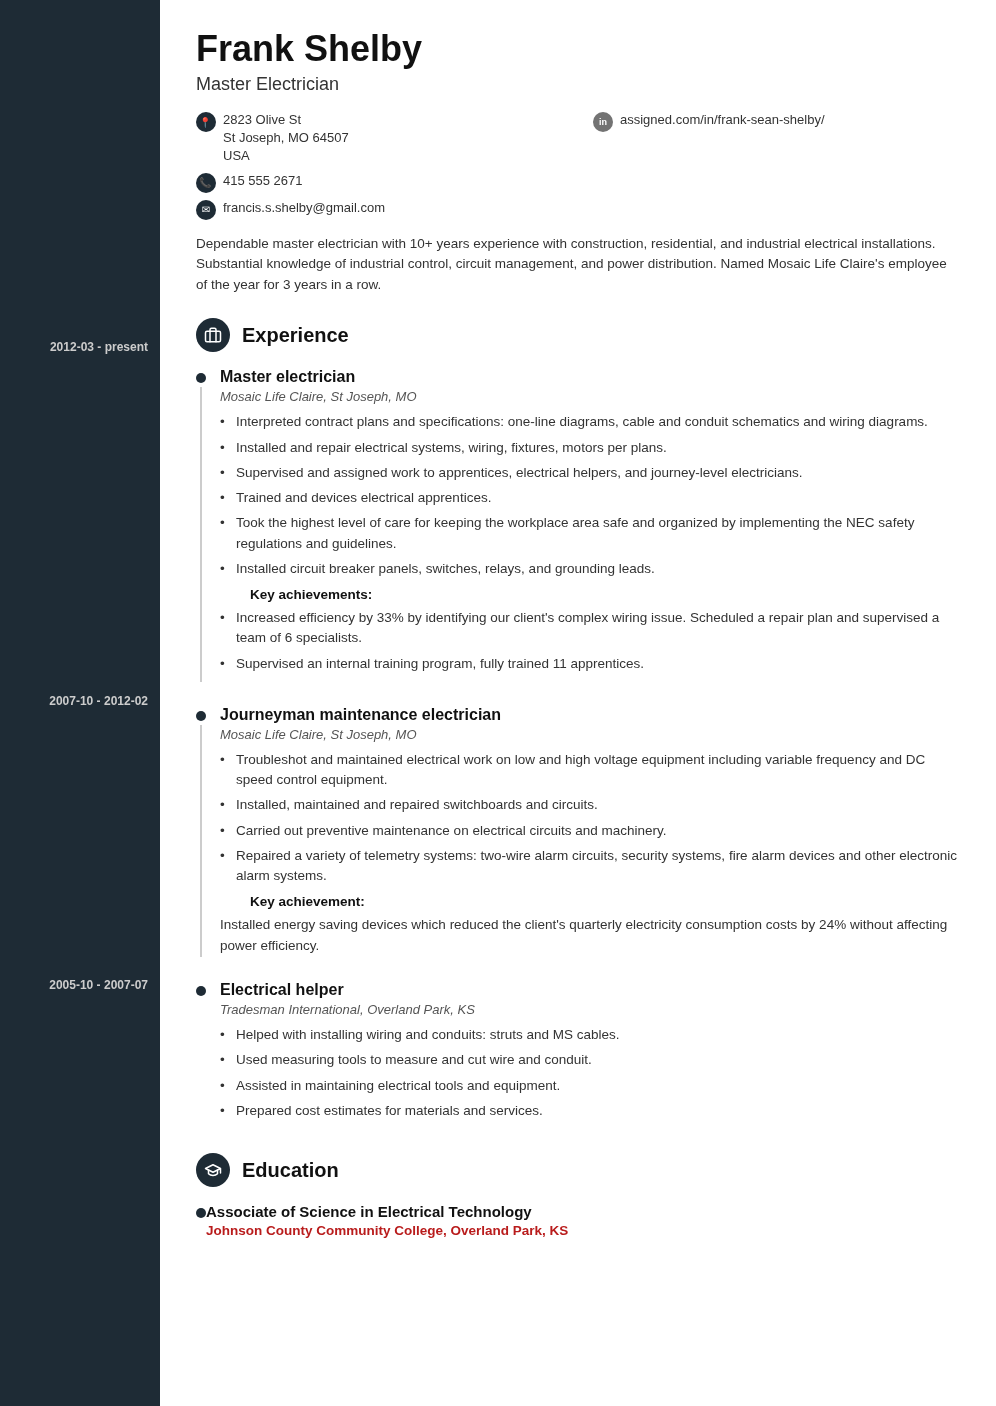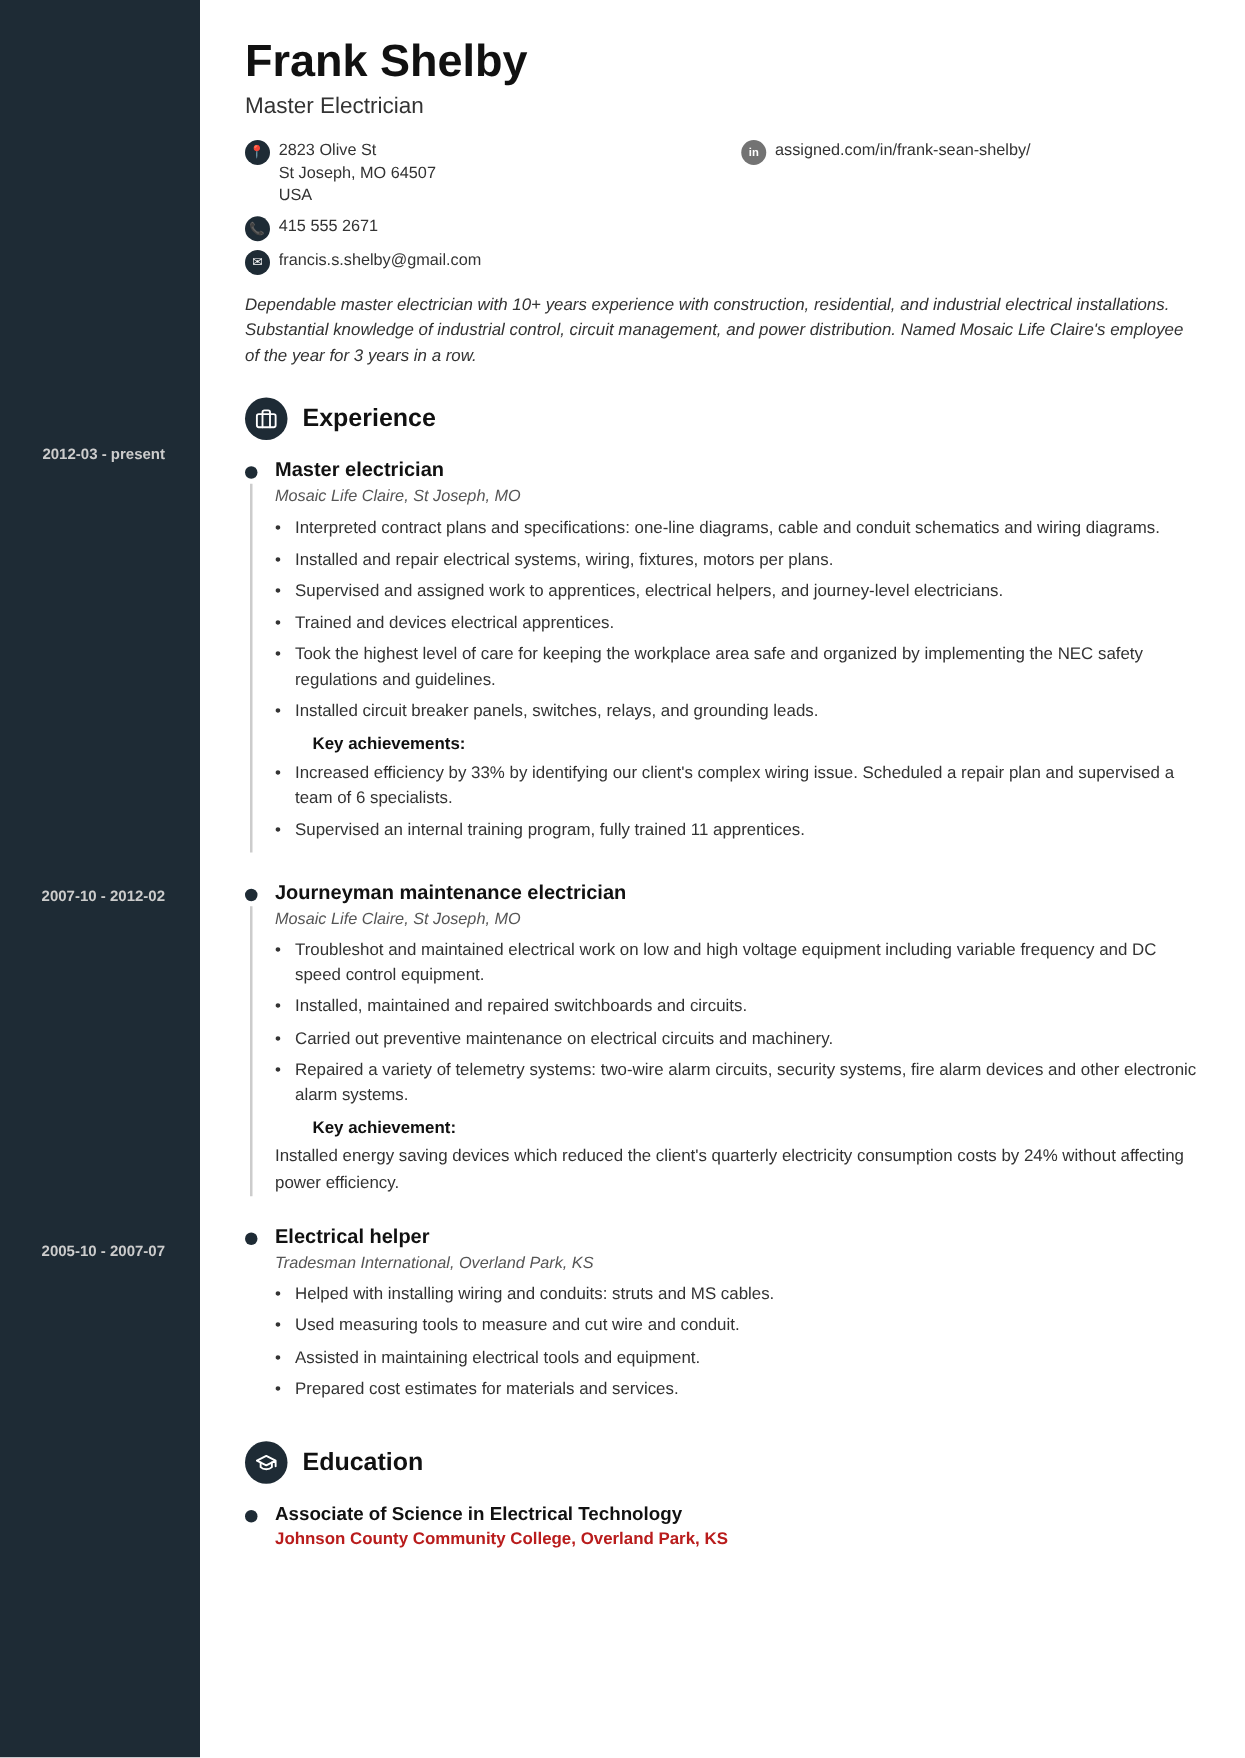--- a/index.html
+++ b/index.html
@@ -12,21 +12,21 @@
       min-height: 1406px;
       width: 996px;
     }
 
     
     .sidebar {
       width: 160px;
       min-width: 160px;
       background: #1e2b35;
       color: #fff;
-      padding: 16px;
+      padding: 0;
       display: flex;
       flex-direction: column;
     }
     .sidebar-dates {
       display: flex;
       flex-direction: column;
       gap: 0;
     }
     .sidebar-date-block {
       padding: 20px 12px;
@@ -90,21 +90,20 @@
     }
     .contact-text { line-height: 1.4; }
 
     
     .summary {
       font-size: 13.5px;
       color: #333;
       line-height: 1.55;
       margin-bottom: 22px;
       margin-top: 10px;
-      font-style: italic;
     }
 
     
     .section-header {
       display: flex;
       align-items: center;
       gap: 12px;
       margin-bottom: 16px;
       margin-top: 6px;
       text-align: center;
@@ -189,21 +188,20 @@
       font-size: 13.5px;
       margin-top: 8px;
       margin-bottom: 6px;
       color: #111;
       margin-left: 30px;
     }
 
     
     .edu-item {
       display: flex;
-      gap: 14px;
       margin-bottom: 18px;
     }
     .edu-dot-col {
       display: flex;
       flex-direction: column;
       align-items: center;
       padding-top: 5px;
     }
     .edu-dot {
       width: 10px;

